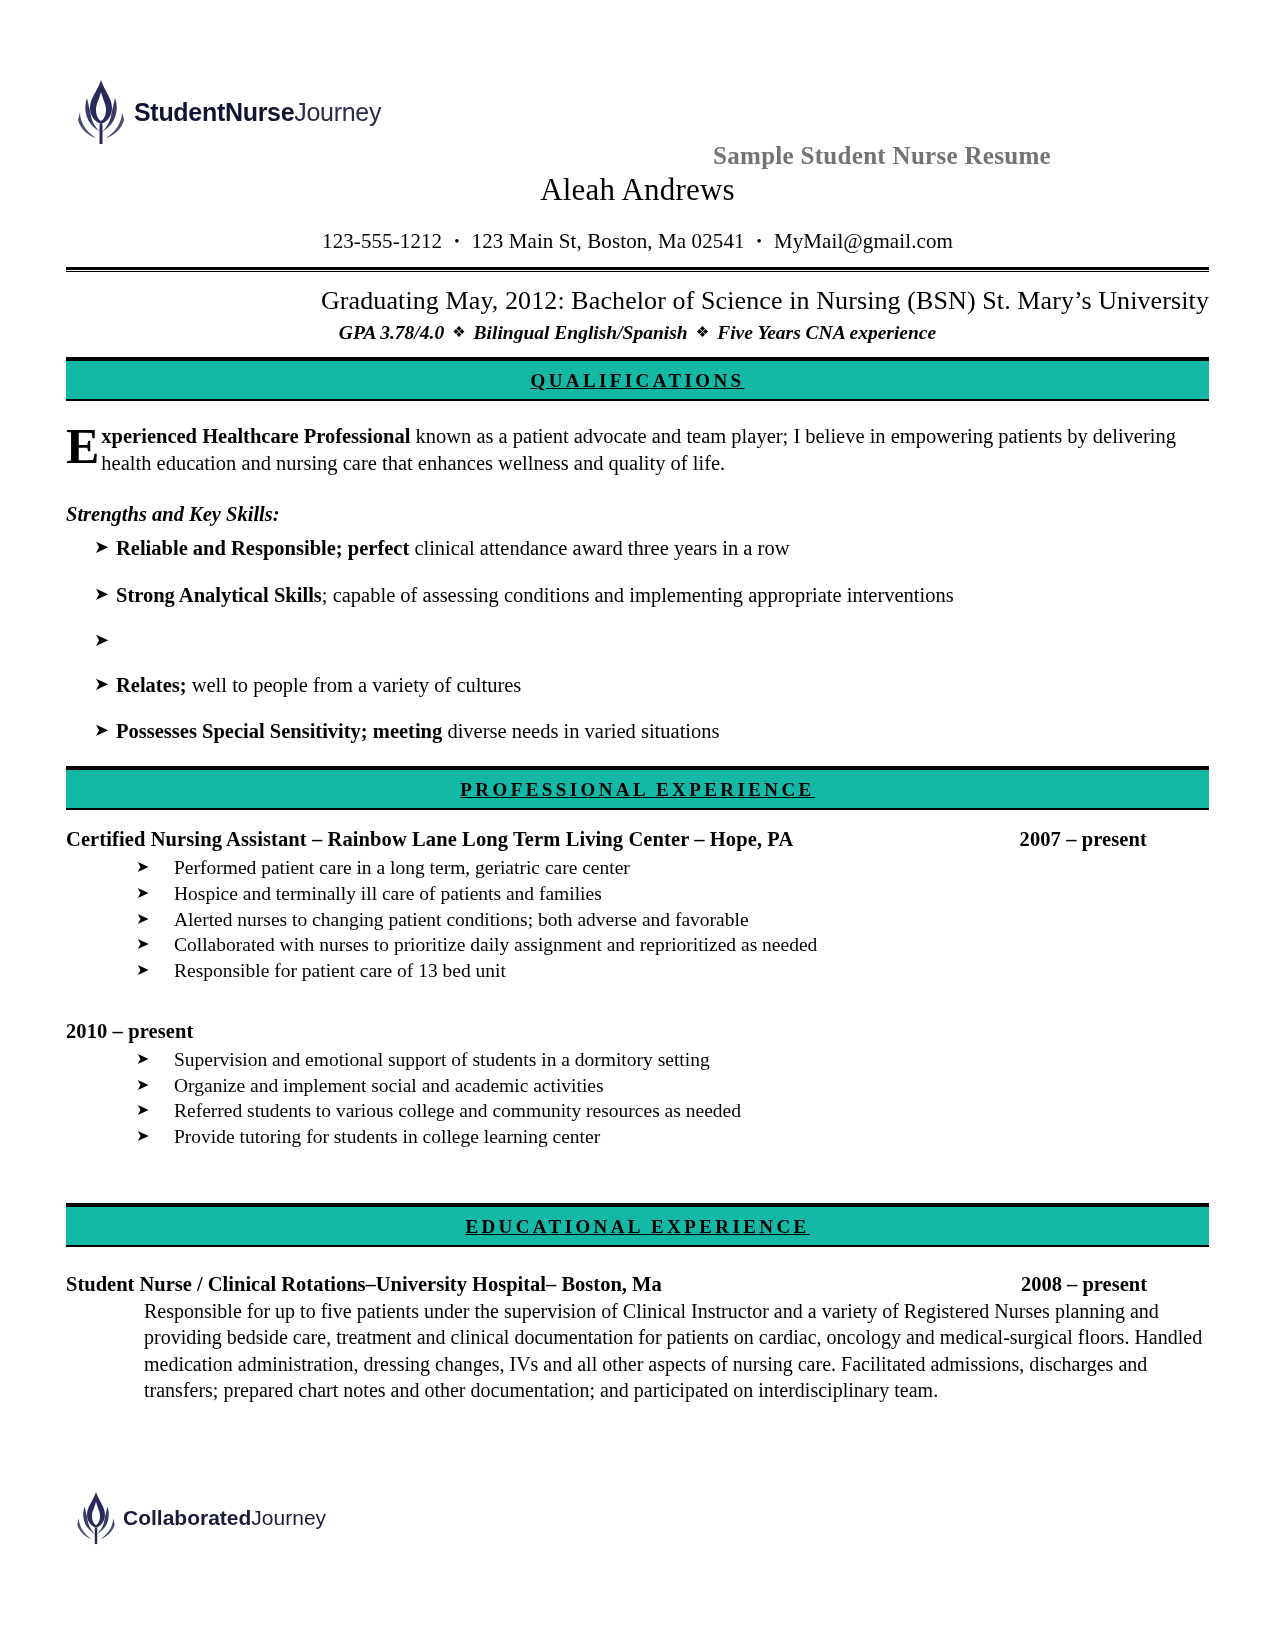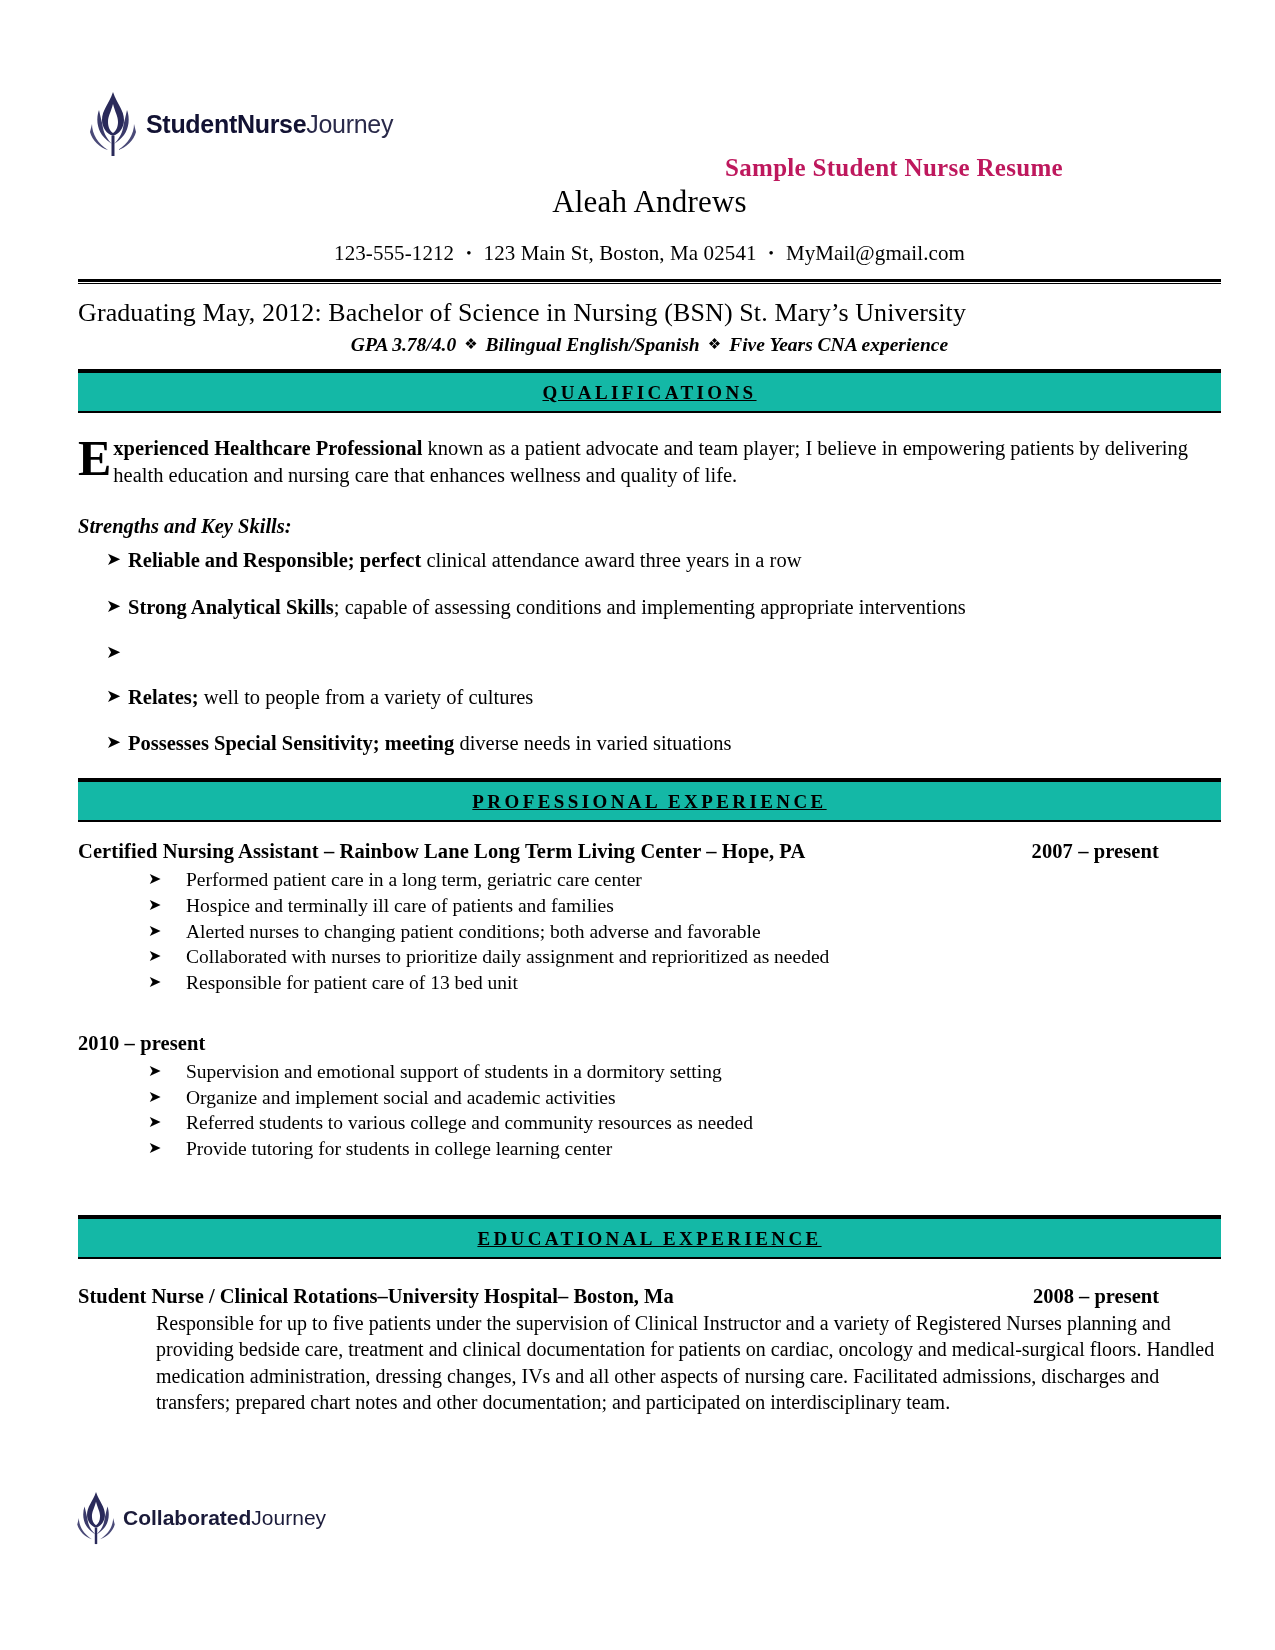--- a/index.html
+++ b/index.html
@@ -9,21 +9,21 @@
     height: 1650px;
     background: #ffffff;
     font-family: "Liberation Serif", serif;
     color: #000000;
     position: relative;
   }
   .page {
     position: relative;
     width: 1275px;
     height: 1425px;
-    padding: 12px;
+    padding: 0;
   }
 
   
   .top-area {
     position: relative;
     height: 130px;
   }
   .brand-logo {
     position: absolute;
     left: 74px;
@@ -43,21 +43,21 @@
   .brand-text .b1 { font-weight: bold; color: #121233; }
   .brand-text .b2 { font-weight: normal; color: #2a2a4a; }
 
   .sample-title {
     position: absolute;
     left: 713px;
     top: 142px;
     font-family: "Liberation Serif", serif;
     font-weight: bold;
     font-size: 25px;
-    color: #be185d;
+    color: #737373;
     letter-spacing: 0.3px;
     white-space: nowrap;
   }
 
   .content {
     width: 1275px;
     padding: 0 66px;
   }
 
   .name {
@@ -76,21 +76,21 @@
 
   .rule-double {
     margin-top: 13px;
     border-top: 3px solid #000;
     border-bottom: 1px solid #000;
     height: 5px;
   }
   .rule-double.tight { height: 4px; }
 
   .edu-line {
-    text-align: left;
+    text-align: right;
     font-size: 26px;
     margin-top: 14px;
     letter-spacing: 0.1px;
   }
   .edu-sub {
     text-align: center;
     font-size: 19.5px;
     font-weight: bold;
     font-style: italic;
     margin-top: 6px;

